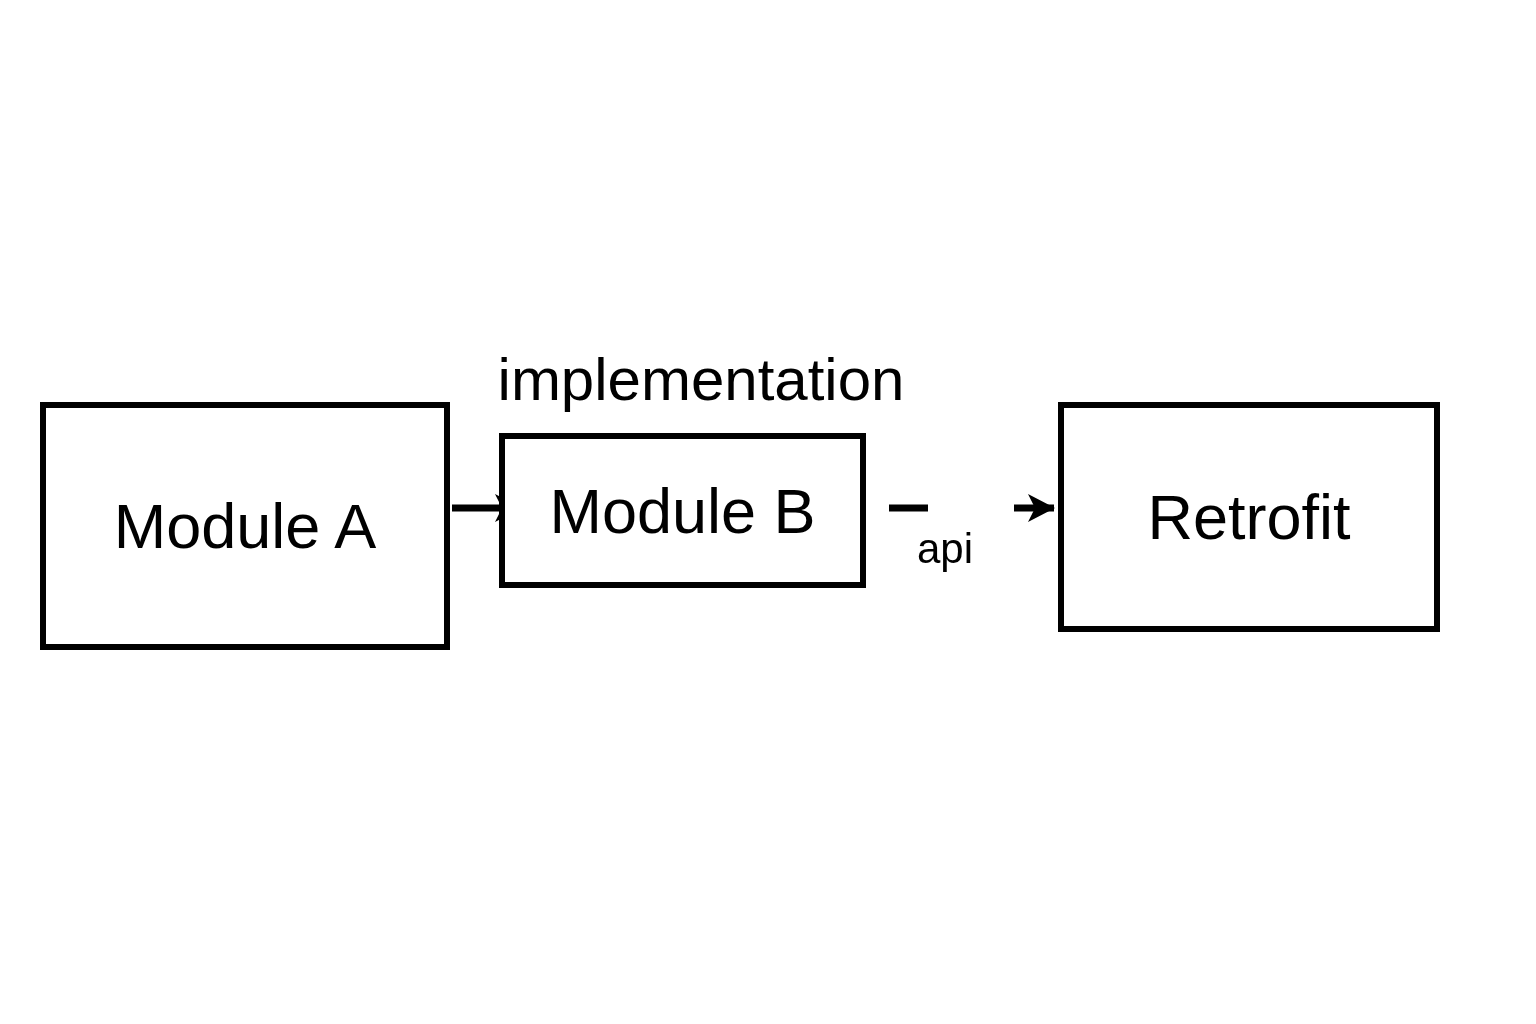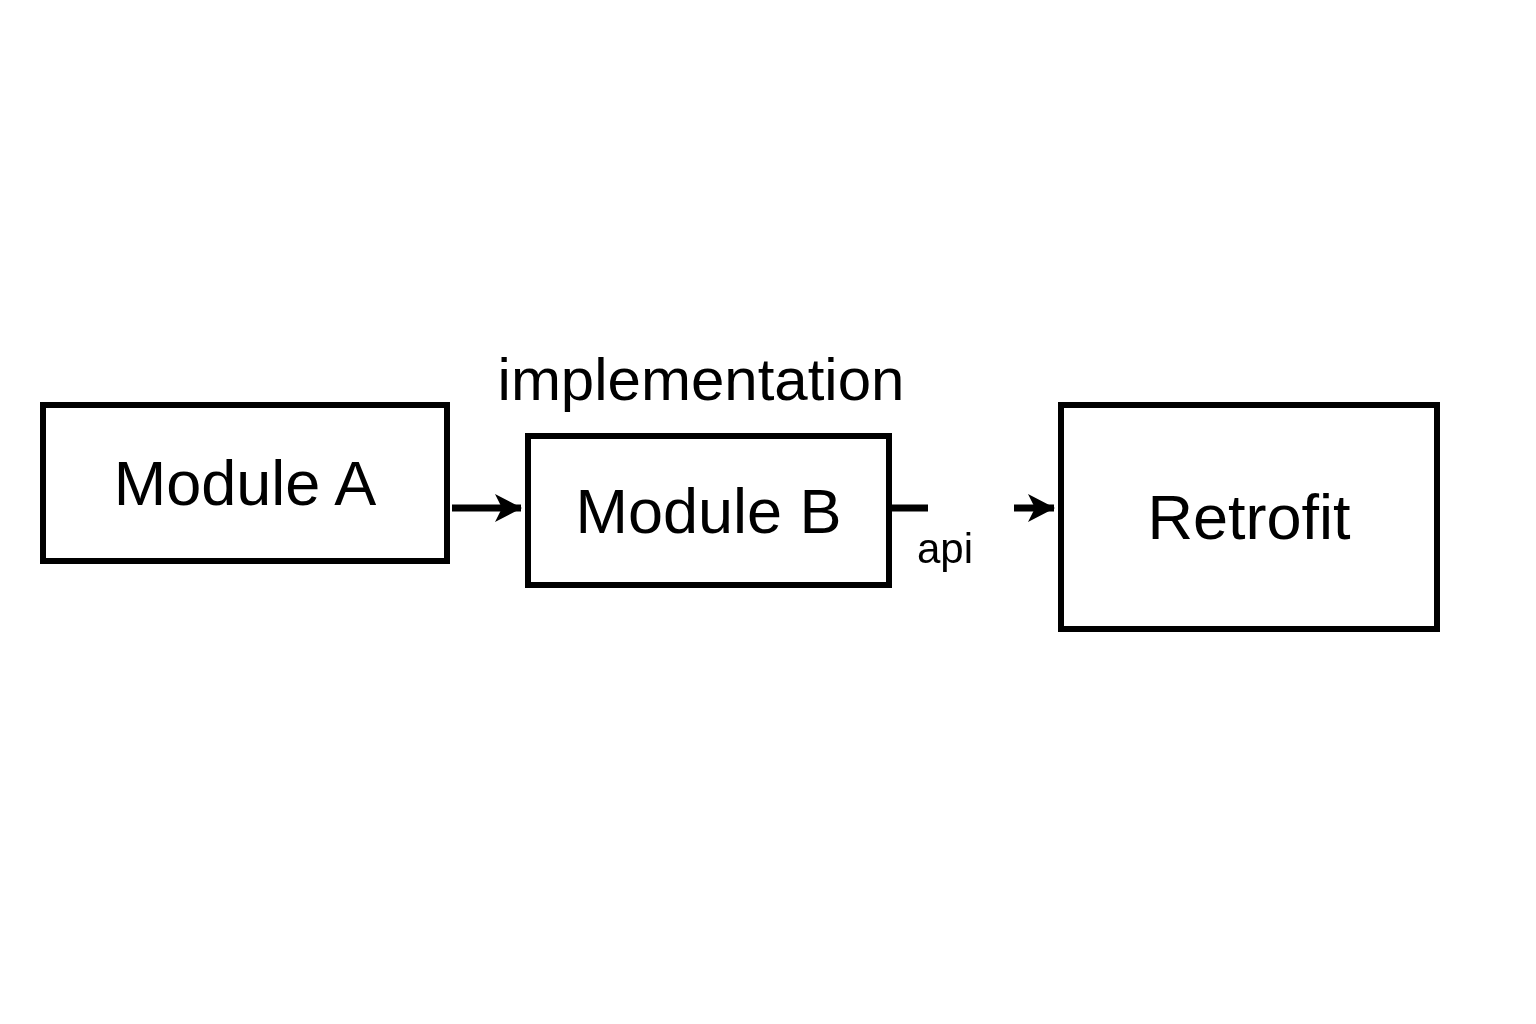--- a/index.html
+++ b/index.html
@@ -37,22 +37,22 @@
     align-items: center;
     justify-content: center;
   }
   .node-label {
     font-size: 63px;
     font-weight: 500;
     letter-spacing: 0px;
     white-space: nowrap;
     color: #000000;
   }
-  #node-module-a { left: 40px;   top: 402px; width: 410px; height: 162px; }
-  #node-module-b { left: 525px;  top: 433px; width: 367px; height: 155px; }
+  #node-module-a { left: 40px;   top: 402px; width: 410px; height: 248px; }
+  #node-module-b { left: 499px;  top: 433px; width: 367px; height: 155px; }
   #node-retrofit { left: 1058px; top: 402px; width: 382px; height: 230px; }
 
   .edge-label {
     position: absolute;
     white-space: nowrap;
     color: #000000;
     line-height: 1;
     text-align: center;
   }
   #label-implementation {

